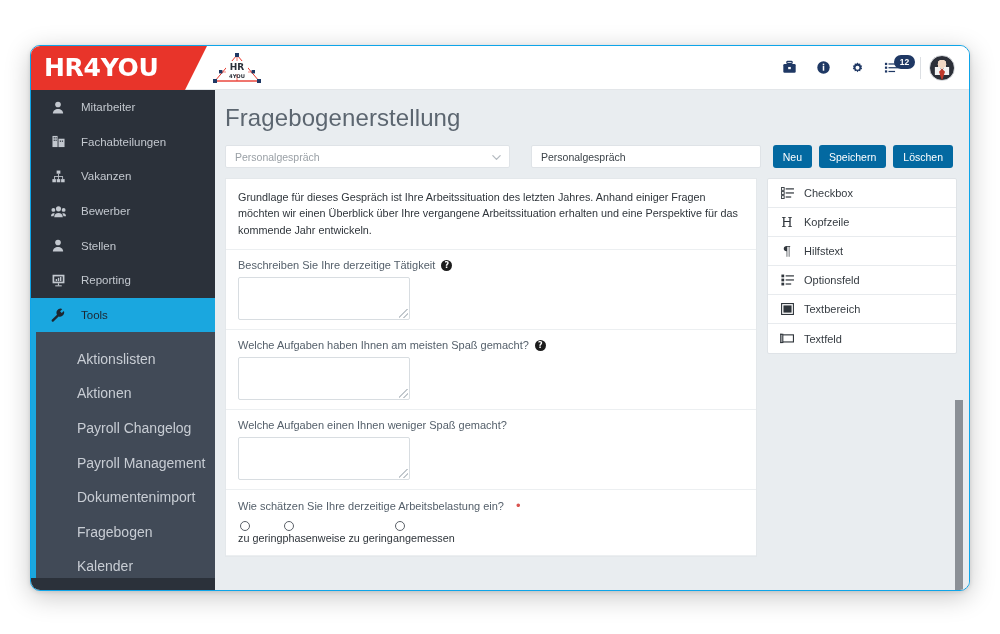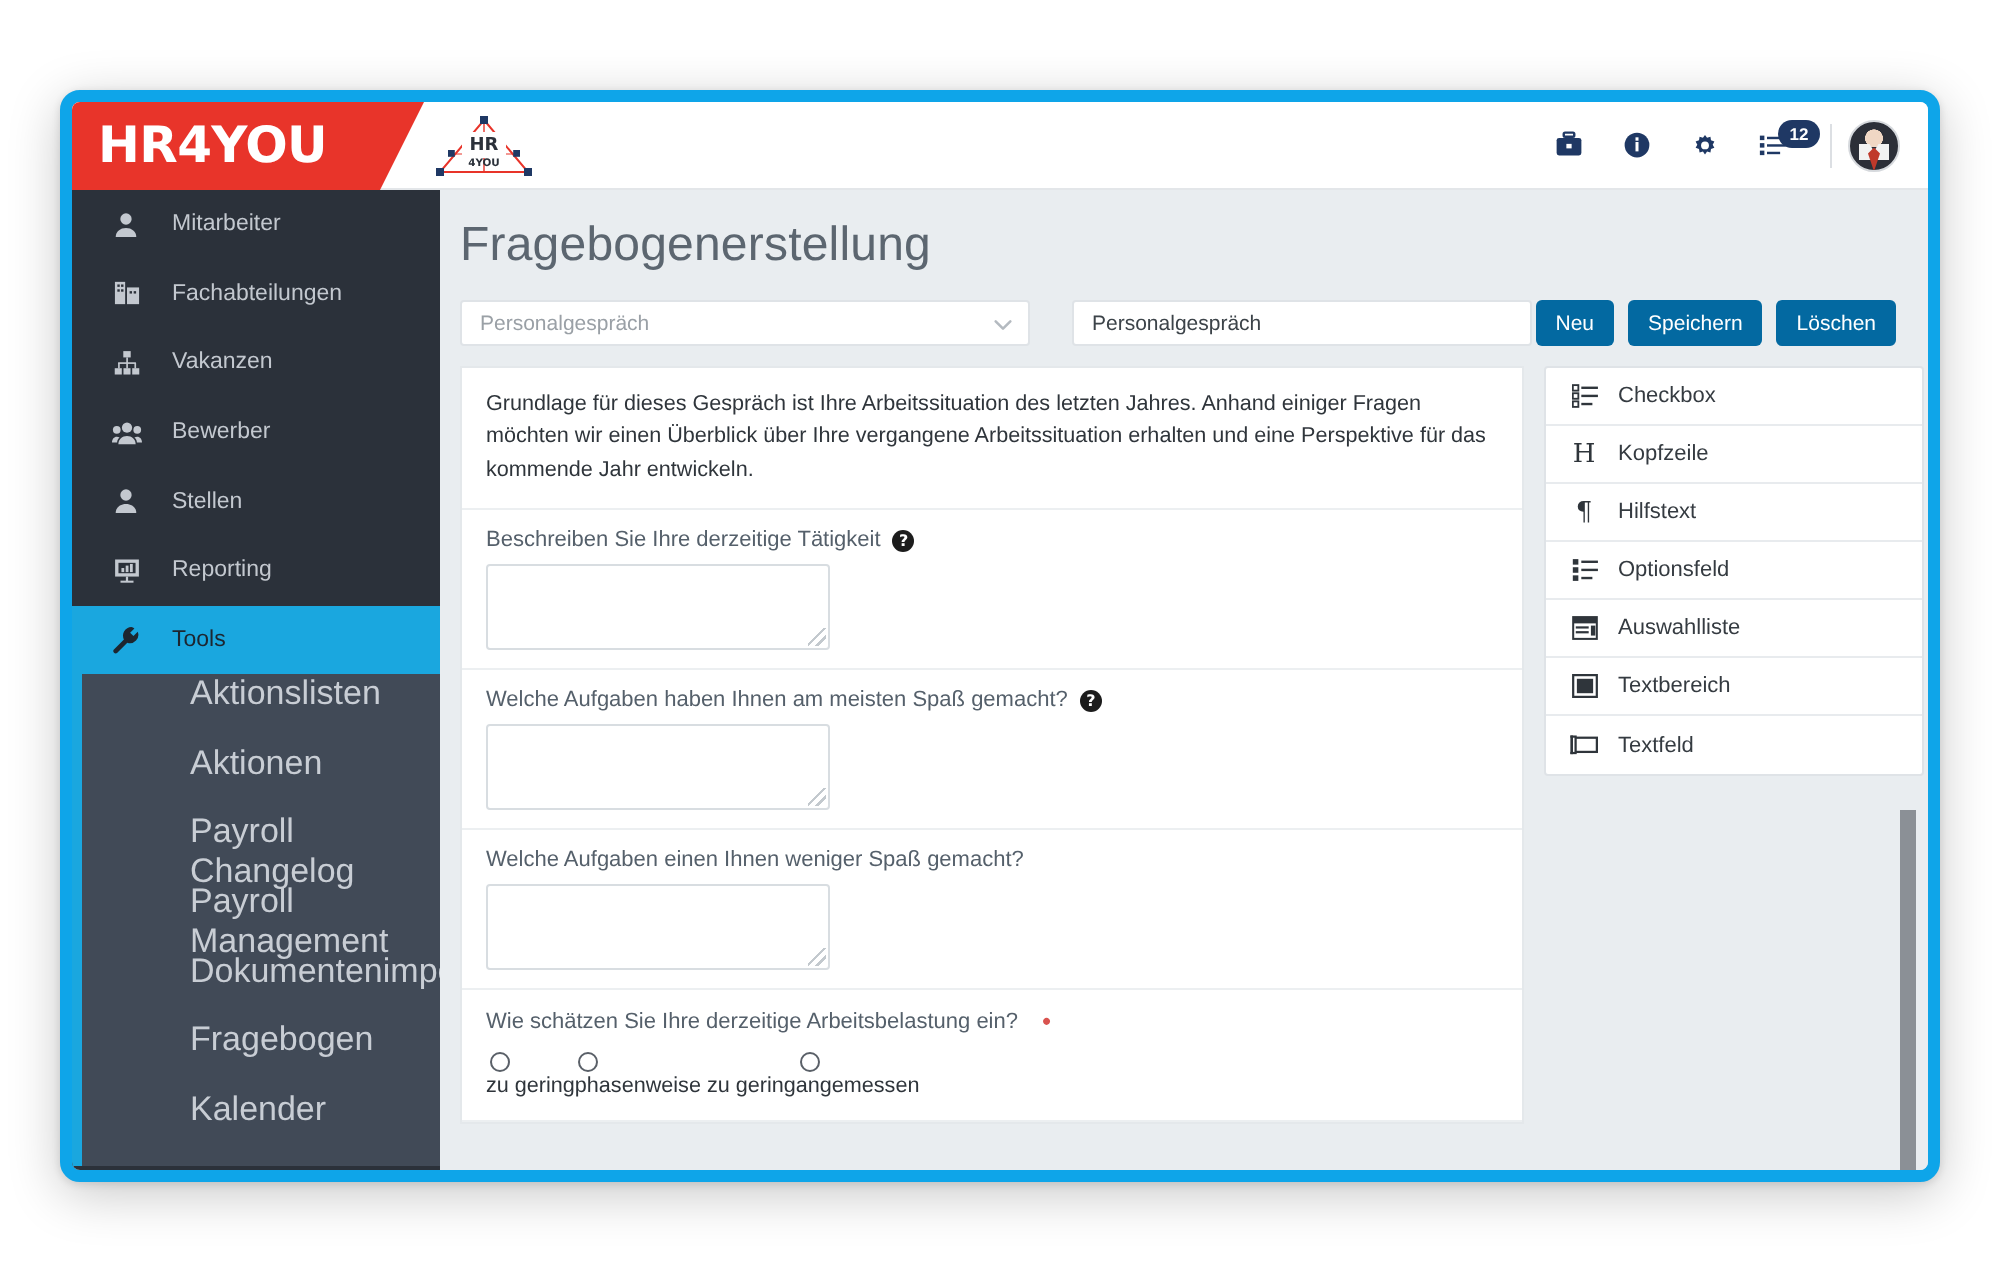--- a/index.html
+++ b/index.html
@@ -13,21 +13,21 @@
 
   
   .window {
     position: absolute;
     left: 30px; top: 45px;
     width: 940px; height: 546px;
     background: #e9edf0;
     border-radius: 10px;
     box-shadow: 0 6px 26px rgba(0,0,0,0.22), 0 1px 4px rgba(0,0,0,0.12);
     overflow: hidden;
-    border: 6px solid #0ea5e9;
+    border: 1px solid #0ea5e9;
   }
 
   
   .topbar {
     position: absolute; left: 0; top: 0;
     width: 100%; height: 44px;
     background: #ffffff;
     display: flex; align-items: center;
     border-bottom: 1px solid #e3e6e9;
   }
@@ -146,24 +146,24 @@
     color: #1d2630;
   }
   .nav-item.active .ic { color: #1d2630; }
   .submenu {
     background: #414a57;
     border-left: 5px solid #1aa7df;
     padding-bottom: 4px;
   }
   .sub-item {
     height: 34.6px;
-    display: flex; align-items: flex-start;
-    padding-left: 54px;
+    display: flex; align-items: flex-end;
+    padding-left: 41px;
     color: #c8cdd4;
-    font-size: 17px;
+    font-size: 14px;
   }
 
   
   .main {
     position: absolute; left: 184px; top: 44px; right: 0; bottom: 0;
     background: #e9edf0;
     overflow: hidden;
   }
   .page-title {
     font-size: 24px;
@@ -608,32 +608,20 @@
                 <rect x="0.4" y="5" width="3" height="3"></rect>
                 <rect x="0.4" y="9.4" width="3" height="3"></rect>
                 <rect x="5" y="1.4" width="9" height="1.3"></rect>
                 <rect x="5" y="5.8" width="9" height="1.3"></rect>
                 <rect x="5" y="10.2" width="6" height="1.3"></rect>
               </svg>
             </span>
             <span>Optionsfeld</span>
           </div>
 
-          <div class="pal-item">
-            <span class="pal-ic">
-              <svg width="13" height="12" viewBox="0 0 14 13" fill="#2f353b">
-                <rect x="0.6" y="0.6" width="12.8" height="11.8" fill="none" stroke="#2f353b" stroke-width="1.1"></rect>
-                <rect x="0.6" y="0.6" width="12.8" height="3.4"></rect>
-                <rect x="2" y="5.6" width="7" height="1.2"></rect>
-                <rect x="2" y="8.2" width="7" height="1.2"></rect>
-                <rect x="10.2" y="5.2" width="2.4" height="5.4"></rect>
-              </svg>
-            </span>
-            <span>Auswahlliste</span>
-          </div>
 
           <div class="pal-item">
             <span class="pal-ic">
               <svg width="13" height="12" viewBox="0 0 14 13" fill="#2f353b">
                 <rect x="0.6" y="0.6" width="12.8" height="11.8" fill="none" stroke="#2f353b" stroke-width="1.2"></rect>
                 <rect x="2.6" y="2.6" width="8.8" height="7.8"></rect>
               </svg>
             </span>
             <span>Textbereich</span>
           </div>

